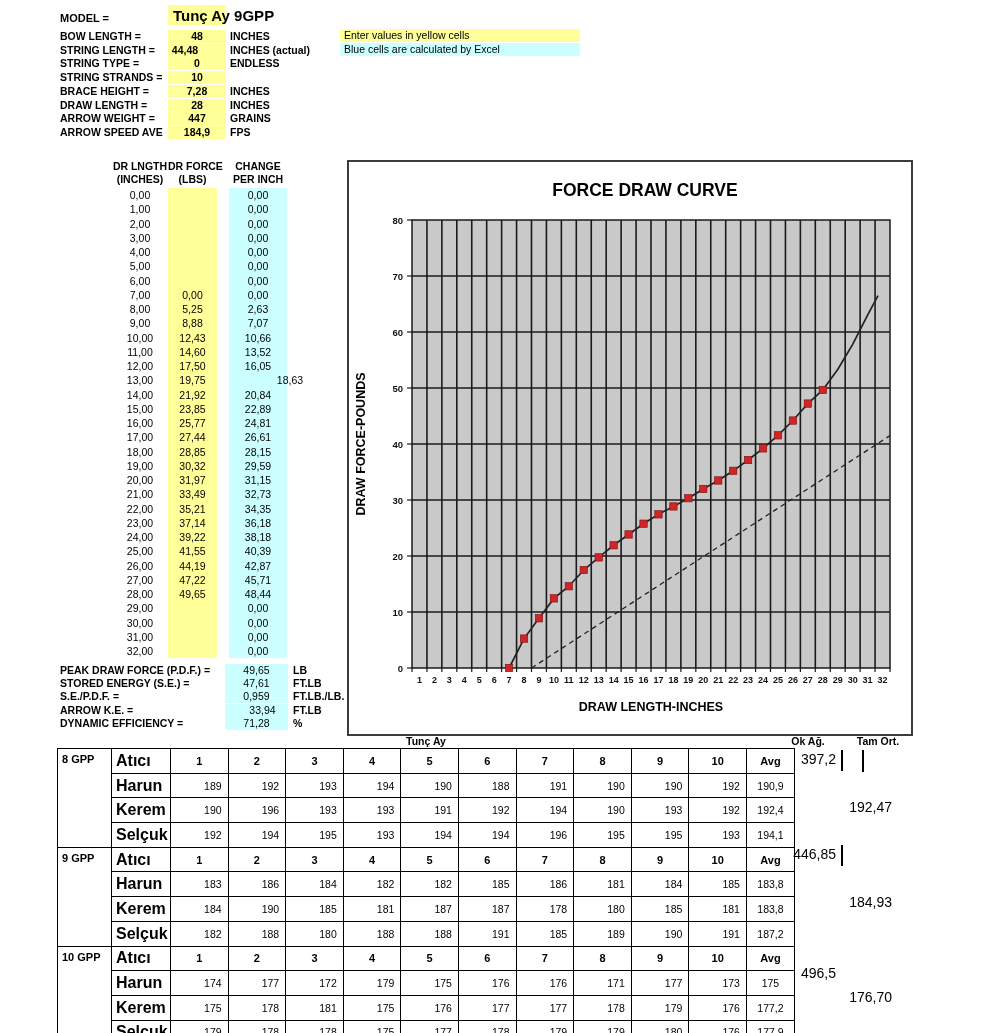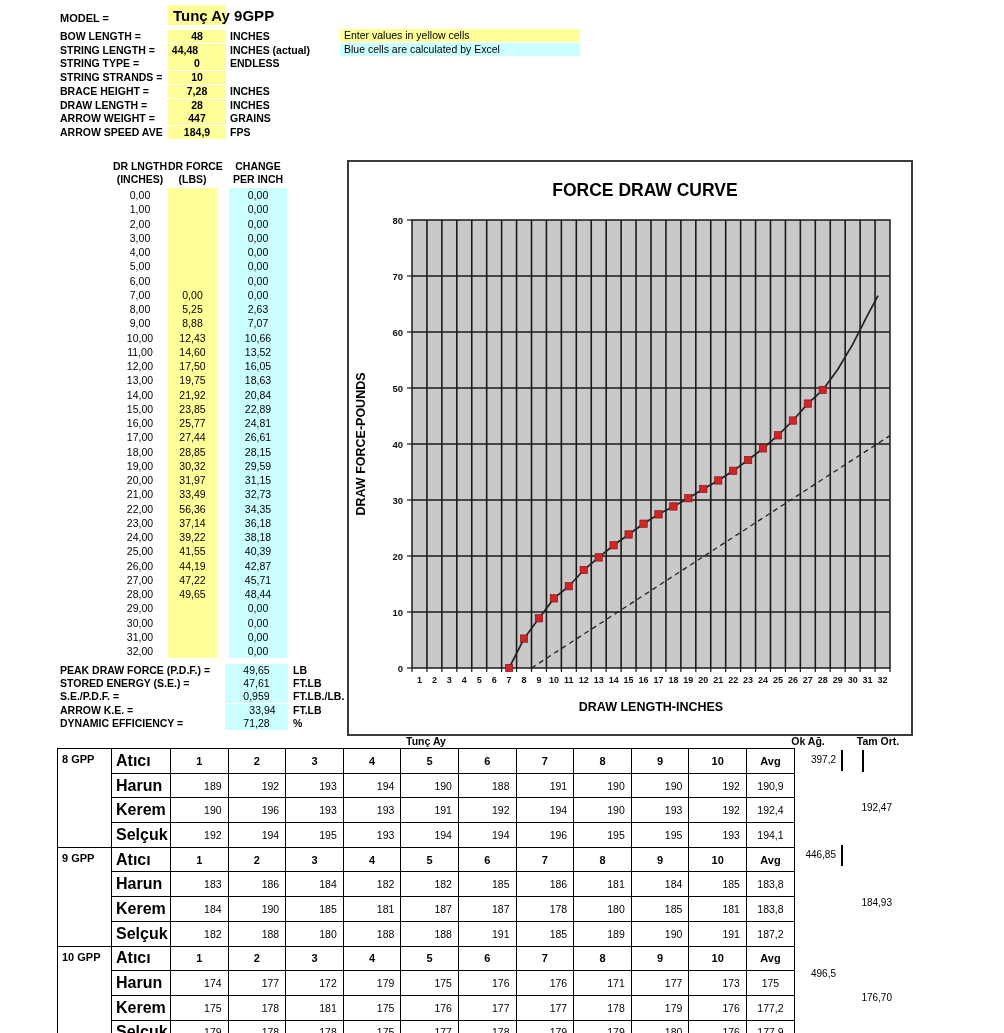--- a/index.html
+++ b/index.html
@@ -25,21 +25,21 @@
   #chart{left:347px;top:160px;width:566px;height:576px;background:#fff;border:2px solid #3c3c3c;box-sizing:border-box;}
   
   #shots-table{position:absolute;left:57px;top:748px;border-collapse:collapse;table-layout:fixed;}
   #shots-table td{border:1.5px solid #000;height:23.7px;padding:0;font-size:10.5px;overflow:hidden;white-space:nowrap;}
   #shots-table td.gpp{font-weight:bold;font-size:11px;vertical-align:top;padding:4px 0 0 4px;}
   #shots-table td.namec{font-weight:bold;font-size:16px;padding-left:4px;}
   #shots-table td.colh{font-weight:bold;font-size:11px;text-align:center;}
   #shots-table td.score{text-align:right;padding-right:6px;}
   #shots-table td.avgv{text-align:center;}
   .sidehead{font-weight:bold;font-size:10.5px;white-space:nowrap;line-height:12px;}
-  .sideval{font-size:10px;line-height:23.7px;text-align:right;white-space:nowrap;}
+  .sideval{font-size:14px;line-height:23.7px;text-align:right;white-space:nowrap;}
   .vline{width:1.5px;background:#000;}
   #group-title{left:376px;top:735px;width:100px;text-align:center;font-weight:bold;font-size:10.5px;line-height:12px;}
 </style>
 </head>
 <body>
 
 <div class="page">
 
   <div class="abs plabel" id="model-label">MODEL =</div>
   <div class="abs ycell" id="model-cell">
@@ -135,21 +135,21 @@
       <div class="abs drcell" style="left: 168px; top: 330.5px; width: 49px;">12,43</div>
       <div class="abs drcell" style="left: 229px; top: 330.5px; width: 58px;">10,66</div>
       <div class="abs drcell" style="left: 98px; top: 344.75px; width: 84px;">11,00</div>
       <div class="abs drcell" style="left: 168px; top: 344.75px; width: 49px;">14,60</div>
       <div class="abs drcell" style="left: 229px; top: 344.75px; width: 58px;">13,52</div>
       <div class="abs drcell" style="left: 98px; top: 359px; width: 84px;">12,00</div>
       <div class="abs drcell" style="left: 168px; top: 359px; width: 49px;">17,50</div>
       <div class="abs drcell" style="left: 229px; top: 359px; width: 58px;">16,05</div>
       <div class="abs drcell" style="left: 98px; top: 373.25px; width: 84px;">13,00</div>
       <div class="abs drcell" style="left: 168px; top: 373.25px; width: 49px;">19,75</div>
-      <div class="abs drcell" style="left: 229px; top: 373.25px; width: 58px;">18,63</div>
+      <div class="abs drcell" style="left: 229px; top: 373.25px; width: 58px; padding-left: 32px;">18,63</div>
       <div class="abs drcell" style="left: 98px; top: 387.5px; width: 84px;">14,00</div>
       <div class="abs drcell" style="left: 168px; top: 387.5px; width: 49px;">21,92</div>
       <div class="abs drcell" style="left: 229px; top: 387.5px; width: 58px;">20,84</div>
       <div class="abs drcell" style="left: 98px; top: 401.75px; width: 84px;">15,00</div>
       <div class="abs drcell" style="left: 168px; top: 401.75px; width: 49px;">23,85</div>
       <div class="abs drcell" style="left: 229px; top: 401.75px; width: 58px;">22,89</div>
       <div class="abs drcell" style="left: 98px; top: 416px; width: 84px;">16,00</div>
       <div class="abs drcell" style="left: 168px; top: 416px; width: 49px;">25,77</div>
       <div class="abs drcell" style="left: 229px; top: 416px; width: 58px;">24,81</div>
       <div class="abs drcell" style="left: 98px; top: 430.25px; width: 84px;">17,00</div>
@@ -161,21 +161,21 @@
       <div class="abs drcell" style="left: 98px; top: 458.75px; width: 84px;">19,00</div>
       <div class="abs drcell" style="left: 168px; top: 458.75px; width: 49px;">30,32</div>
       <div class="abs drcell" style="left: 229px; top: 458.75px; width: 58px;">29,59</div>
       <div class="abs drcell" style="left: 98px; top: 473px; width: 84px;">20,00</div>
       <div class="abs drcell" style="left: 168px; top: 473px; width: 49px;">31,97</div>
       <div class="abs drcell" style="left: 229px; top: 473px; width: 58px;">31,15</div>
       <div class="abs drcell" style="left: 98px; top: 487.25px; width: 84px;">21,00</div>
       <div class="abs drcell" style="left: 168px; top: 487.25px; width: 49px;">33,49</div>
       <div class="abs drcell" style="left: 229px; top: 487.25px; width: 58px;">32,73</div>
       <div class="abs drcell" style="left: 98px; top: 501.5px; width: 84px;">22,00</div>
-      <div class="abs drcell" style="left: 168px; top: 501.5px; width: 49px;">56,36</div>
+      <div class="abs drcell" style="left: 168px; top: 501.5px; width: 49px;">35,21</div>
       <div class="abs drcell" style="left: 229px; top: 501.5px; width: 58px;">34,35</div>
       <div class="abs drcell" style="left: 98px; top: 515.75px; width: 84px;">23,00</div>
       <div class="abs drcell" style="left: 168px; top: 515.75px; width: 49px;">37,14</div>
       <div class="abs drcell" style="left: 229px; top: 515.75px; width: 58px;">36,18</div>
       <div class="abs drcell" style="left: 98px; top: 530px; width: 84px;">24,00</div>
       <div class="abs drcell" style="left: 168px; top: 530px; width: 49px;">39,22</div>
       <div class="abs drcell" style="left: 229px; top: 530px; width: 58px;">38,18</div>
       <div class="abs drcell" style="left: 98px; top: 544.25px; width: 84px;">25,00</div>
       <div class="abs drcell" style="left: 168px; top: 544.25px; width: 49px;">41,55</div>
       <div class="abs drcell" style="left: 229px; top: 544.25px; width: 58px;">40,39</div>

